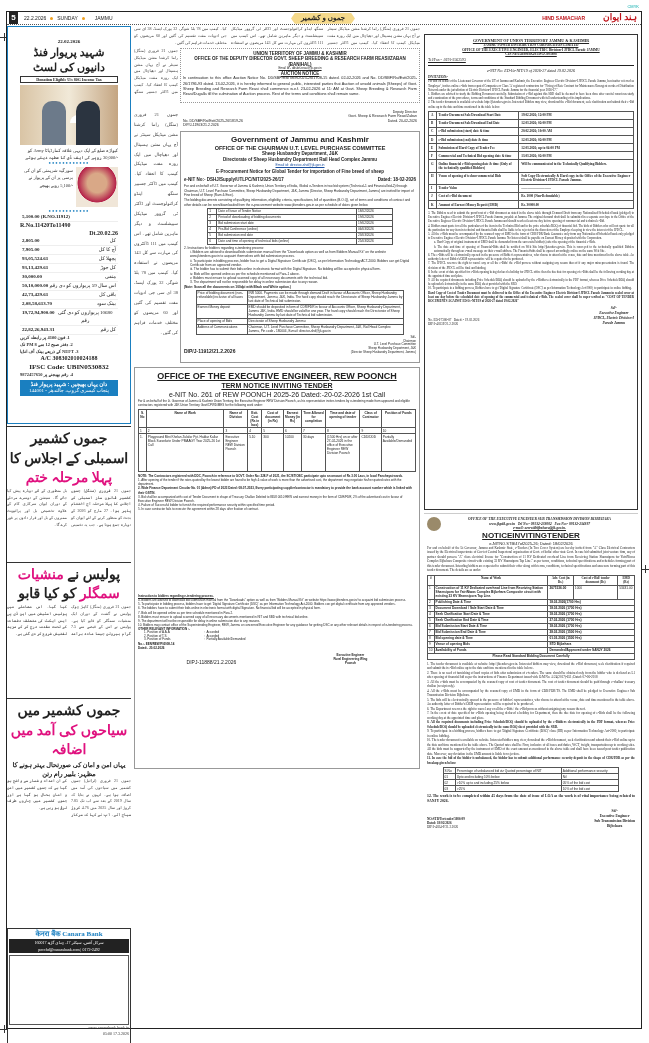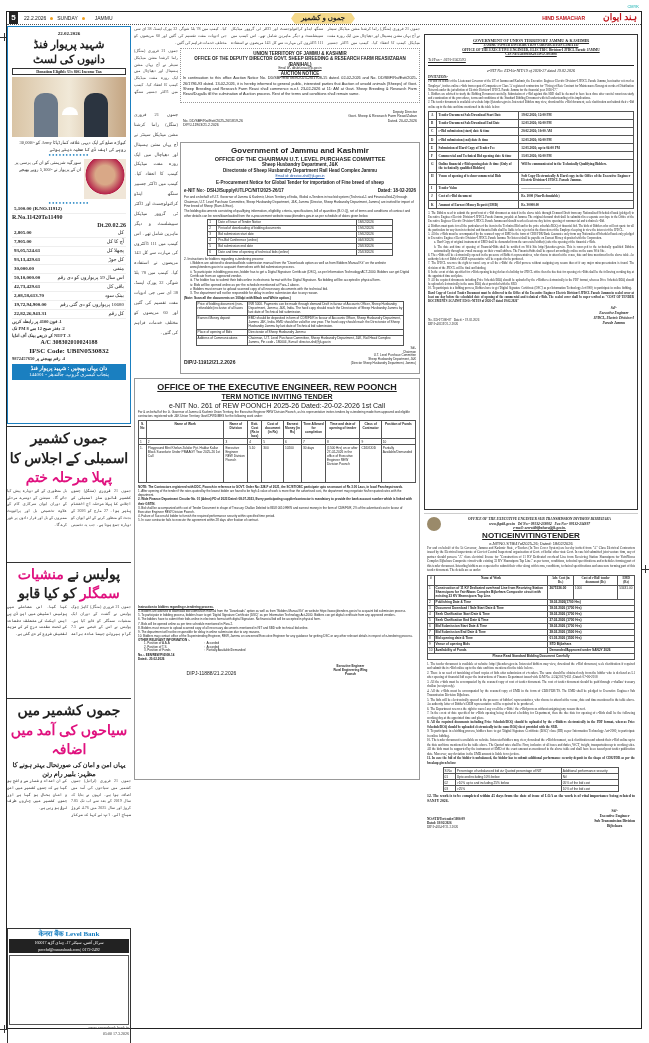--- a/index.html
+++ b/index.html
@@ -8,21 +8,21 @@
 .page{position:absolute;left:6px;top:11px;width:636px;height:1018px;border:1px solid #222}
 .hdr{height:13px;border-bottom:1px dotted #555;display:flex;align-items:center;font-family:"Liberation Sans",sans-serif;font-size:5px;position:relative}
 .pgno{background:#222;color:#fff;font-weight:bold;width:9px;height:12px;display:flex;align-items:center;justify-content:center;font-size:8px;margin-left:2px}
 .hdr .d{margin-left:6px}
 .dot{display:inline-block;width:3px;height:3px;border-radius:50%;background:#f0a020;margin:0 4px}
 .hdr .ctr{position:absolute;left:284px;top:1px;background:#f5d98a;padding:1px 10px;font-size:7px;font-weight:bold;clip-path:polygon(6% 0,94% 0,100% 50%,94% 100%,6% 100%,0 50%)}
 .hdr .hs{position:absolute;right:56px;color:#c0141b;font-weight:bold;font-size:5px}
 .hdr .logo{position:absolute;right:4px;color:#c0141b;font-size:9px;font-weight:bold}
 .col{position:absolute}
 .lcol{left:6px;top:14px;width:124px;height:1000px}
-.don{border:1.5px solid #1a7fc0;height:398px;padding:4px;text-align:center}
+.don{border:1.5px solid #1a7fc0;height:398px;padding:12px;text-align:center}
 .don .dt{font-weight:bold;font-size:5px}
 .don .t1{font-size:11px;font-weight:bold;line-height:1.3}
 .don .eg{border:1px solid #333;font-size:4px;font-weight:bold;margin:2px 0}
 .photo{height:60px;background:linear-gradient(90deg,#d9c4a5,#f1e9d8 50%,#c4a582);position:relative;margin-bottom:2px}
 .photo span{position:absolute;bottom:0;width:24px;height:44px;border-radius:10px 10px 0 0}
 .photo .p1{left:22px;background:#6c7a8a}
 .photo .p2{right:18px;background:#2b3440}
 .photo .pp{position:absolute;left:50px;top:30px;width:16px;height:8px;background:#fff}
 .urdu{direction:rtl;font-size:4.5px;text-align:right;line-height:1.6;color:#333}
 .stars{color:#1a7fc0;letter-spacing:1px;font-size:4px;line-height:1}
@@ -42,21 +42,21 @@
 .canara{border:1px solid #333;padding:1px;height:140px}
 .canara .ct{text-align:center;color:#1a7fc0;font-size:7px;font-weight:bold}
 .canara .blk{background:#222;color:#fff;font-size:4px;text-align:center;padding:1px}
 .mcol{left:133px;top:14px;width:286px}
 .ban{height:84px}
 .bh{font-size:12px;font-weight:bold;direction:rtl;text-align:center;color:#222;line-height:1.3}
 .bh .b{color:#1a7fc0}
 .auc{border:1px dotted #999;margin-left:46px;padding:2px;font-family:"Liberation Sans",sans-serif;height:55px}
 .auc h4{font-size:4.5px;text-align:center;line-height:1.2}
 .auc p{font-size:3.8px;line-height:1.4;text-align:justify}
-.gov{border:1px solid #999;margin-left:46px;margin-top:14px;padding:3px;height:232px;font-family:"Liberation Sans",sans-serif}
+.gov{border:1px solid #999;margin-left:46px;margin-top:3px;padding:3px;height:232px;font-family:"Liberation Sans",sans-serif}
 .gov h2{font-size:8px;text-align:center}
 .gov h3{font-size:5.5px;text-align:center}
 .gov h5{font-size:4.5px;text-align:center}
 .gov .em{font-size:3.5px;text-align:center;color:#1a4fa0;text-decoration:underline}
 .gov .nit{display:flex;justify-content:space-between;font-size:4.5px;font-weight:bold;margin:2px 0}
 .gov p,.gov li{font-size:3.2px;line-height:1.35}
 table{border-collapse:collapse;width:100%}
 td,th{border:0.5px solid #555;font-size:3.2px;padding:0.5px 1px;vertical-align:top}
 .rew{border:1px solid #999;margin-top:4px;padding:3px;height:402px;font-family:"Liberation Sans",sans-serif}
 .rew h2{font-size:9px;text-align:center;text-decoration:underline}
@@ -191,21 +191,21 @@
     <div class="sect">
       <div class="headl"><span>پولیس نے</span> <span class="r">منشیات سمگلر</span> <span>کو کیا قابو</span></div>
       <div class="uc" style="height:92px;overflow:hidden">جموں 21 فروری (منگل) کاہڑ چوک پولیس نے گشت کے دوران ایک منشیات سمگلر کو قابو کیا ہے۔ پولیس نے اس کے قبضے سے 7.5 گرام ہیروئن جیسا مادہ برآمد کیا گیا۔ اس معاملے میں پولیس اسٹیشن میں این ڈی پی ایس ایکٹ کی متعلقہ دفعات کے تحت مقدمہ درج کر کے مزید تفتیش شروع کر دی گئی ہے۔</div>
     </div>
     <div class="sect">
       <div class="headl"><span>جموں کشمیر میں</span> <span class="r">سیاحوں کی آمد میں اضافہ</span></div>
       <div class="headl" style="font-size:6.5px">یہاں امن و امان کی صورتحال بہتر ہونے کا مظہر: بلبیر رام رتن</div>
       <div class="uc" style="height:150px;overflow:hidden">جموں 21 فروری (ٹرائبل) جموں کشمیر میں سیاحوں کی آمد میں اضافہ ہوا ہے۔ انہوں نے بتایا کہ سال 2019 کے بعد سے اب تک 7.85 کروڑ اور سال 2025 میں 4.76 کروڑ سیاح آئے۔ آپ نے کہا کہ سرکار کے ان اعداد و شمار سے واضح ہو گیا ہے کہ جموں کشمیر میں امن و امان بحال ہو گیا ہے اور جموں کشمیر میں چاروں طرف ترقی ہو رہی ہے۔</div>
     </div>
     <div class="canara">
-      <div class="ct"><span>केनरा बैंक</span> <span>Level Bank</span></div>
+      <div class="ct"><span>केनरा बैंक</span> <span>Canara Bank</span></div>
       <div class="blk">سرکل آفس، سیکٹر 17، چنڈی گڑھ 160017</div>
       <div class="blk"><span>pocchd@canarabank.com</span> | <span>0172-2492</span></div>
       <div class="urdu" style="font-size:4px;height:70px;border:0.5px solid #555;margin-top:2px"></div>
       <div class="urdu" style="font-size:4px">www.canarabank.bank.in</div>
       <div class="urdu" style="font-size:4px">17.3.2026 05:00</div>
     </div>
   </div>
 
   <div class="col mcol" style="left:127px">
     <div class="ban">

